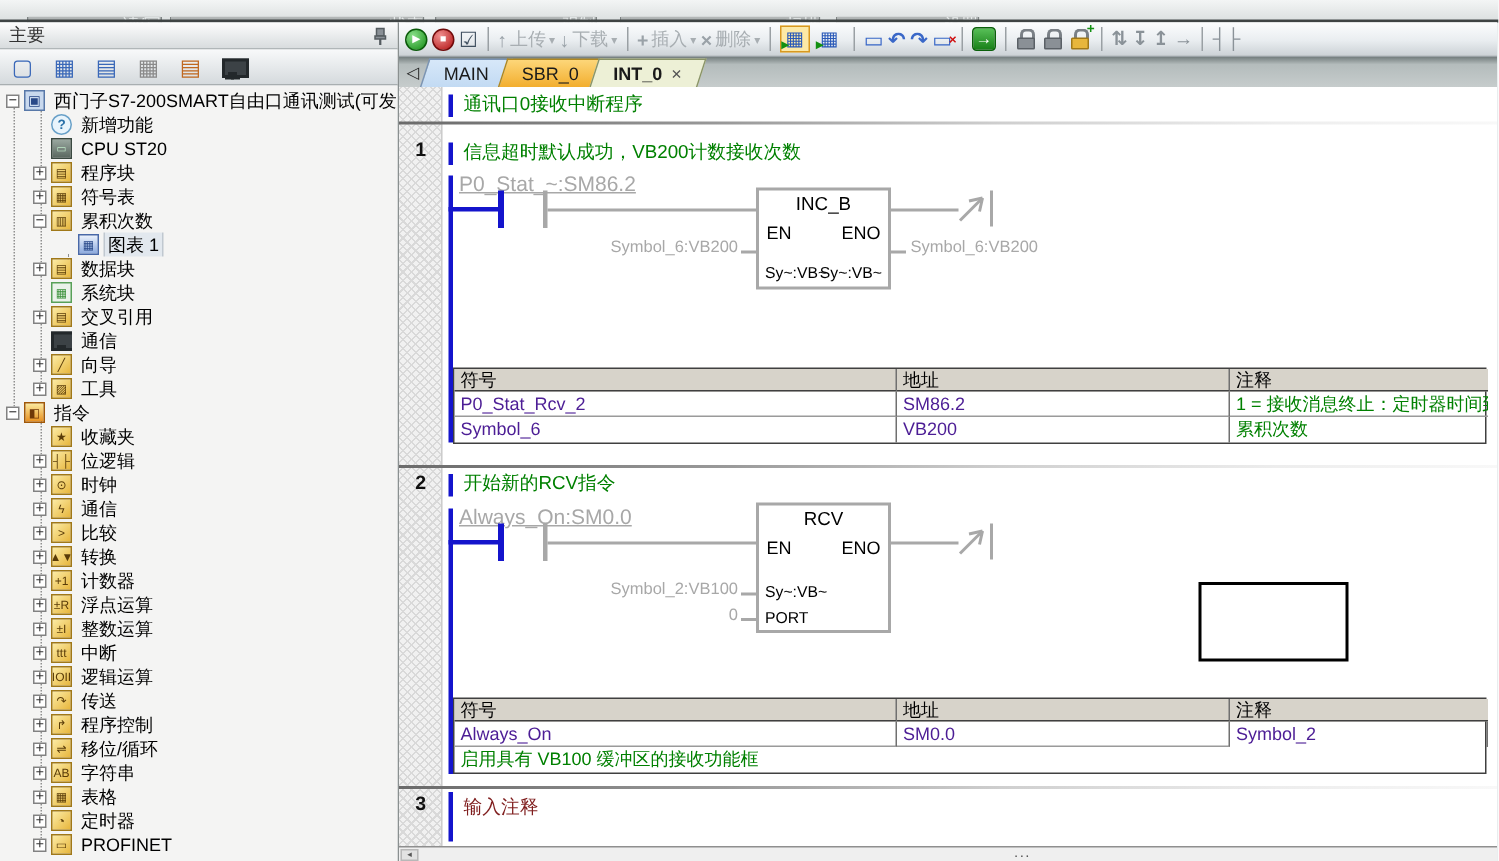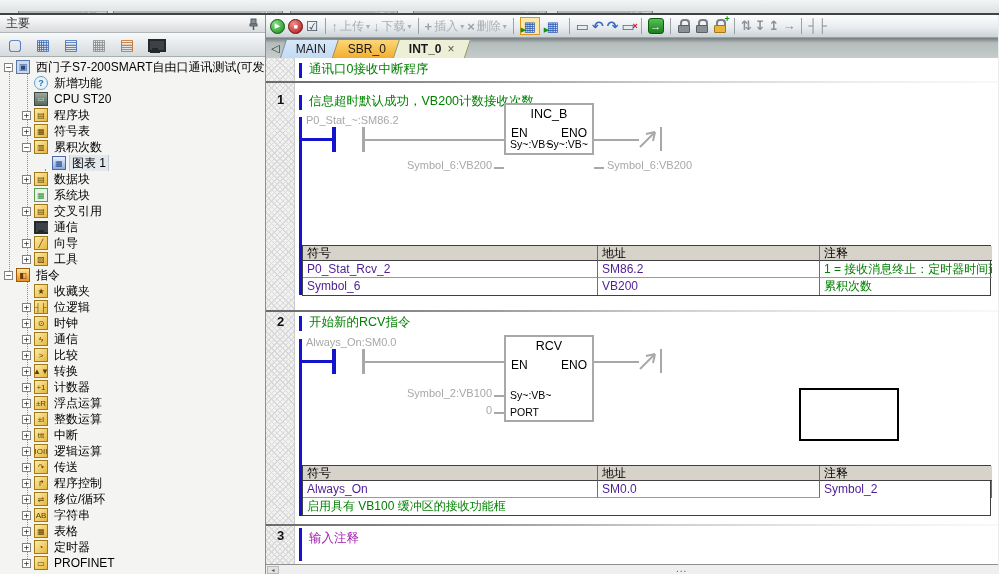--- a/index.html
+++ b/index.html
@@ -93,22 +93,22 @@
   .canvas { position:relative; width:732px; height:506px; background:#fff; overflow:hidden; flex:none;}
   .gutter { position:absolute; left:0; top:0; width:29px; height:506px; background-color:#f1f1f1;
             background-image:repeating-linear-gradient(45deg,#d9d9d9 0 1px,transparent 1px 4px),
                              repeating-linear-gradient(-45deg,#d9d9d9 0 1px,transparent 1px 4px);
             border-right:1px solid #cccccc;}
   .net-num { position:absolute; left:0; width:29px; text-align:center; font-weight:bold; font-size:13px; color:#111;}
   .sep { position:absolute; left:0; width:732px; height:2px;
          background:linear-gradient(to right,#6a6a6a,#9a9a9a 30%,#cfcfcf 55%,#ededed 80%,#f8f8f8);}
   .cbar { position:absolute; left:33px; width:3px; height:15px; background:var(--power-blue,#1414cc);}
   .comment-text { position:absolute; font-size:12.5px; color:var(--comment-green,#008000); white-space:nowrap;}
-  .comment-text.ph { color:#a21caf; }
-  .op-label { position:absolute; font-size:11px; color:var(--wire-gray,#a8a8a8); white-space:nowrap;}
+  .comment-text.ph { color:#7f1d1d; }
+  .op-label { position:absolute; font-size:14px; color:var(--wire-gray,#a8a8a8); white-space:nowrap;text-decoration:underline;}
   .rail { position:absolute; width:3px; background:var(--power-blue,#1414cc);}
   .hwire { position:absolute; height:2px; background:var(--wire-gray,#a8a8a8);}
   .hwire.blue { background:var(--power-blue,#1414cc);}
   .cleg { position:absolute; width:3px; height:25px; }
   .cleg.blue { background:var(--power-blue,#1414cc); width:4px;}
   .cleg.gray { background:var(--wire-gray,#a8a8a8);}
   .lbox { position:absolute; width:90px; border:2px solid #a8a8a8; background:#fff; }
   .btitle { position:absolute; top:2px; left:0; right:0; text-align:center; font-size:12.5px; color:#000;}
   .ben { position:absolute; left:5px; top:21px; font-size:12px; color:#000;}
   .beno { position:absolute; right:5px; top:21px; font-size:12px; color:#000;}
@@ -424,21 +424,21 @@
 
         <div class="net-num" style="top:34px">1</div>
         <div class="cbar" style="top:37px"></div>
         <div class="comment-text" style="left:43px;top:35px">信息超时默认成功，VB200计数接收次数</div>
         <div class="op-label" style="left:40px;top:56px">P0_Stat_~:SM86.2</div>
         <div class="rail" style="left:33px;top:59px;height:178px"></div>
         <div class="hwire blue" style="left:33px;top:80px;width:33px;height:3px"></div>
         <div class="cleg blue" style="left:66px;top:69px"></div>
         <div class="cleg gray" style="left:96px;top:69px"></div>
         <div class="hwire" style="left:99px;top:81px;width:139px"></div>
-        <div class="lbox" style="left:238px;top:45px;height:52px">
+        <div class="lbox" style="left:238px;top:67px;height:68px">
           <div class="btitle">INC_B</div>
           <div class="ben">EN</div>
           <div class="beno">ENO</div>
           <div class="bpin" style="left:4px;bottom:3px">Sy~:VB~</div>
           <div class="bpin" style="right:4px;bottom:3px">Sy~:VB~</div>
         </div>
         <div class="hwire" style="left:228px;top:109px;width:10px"></div>
         <div class="operand ra" style="left:100px;top:101px;width:126px">Symbol_6:VB200</div>
         <div class="hwire" style="left:328px;top:109px;width:10px"></div>
         <div class="operand" style="left:341px;top:101px">Symbol_6:VB200</div>

